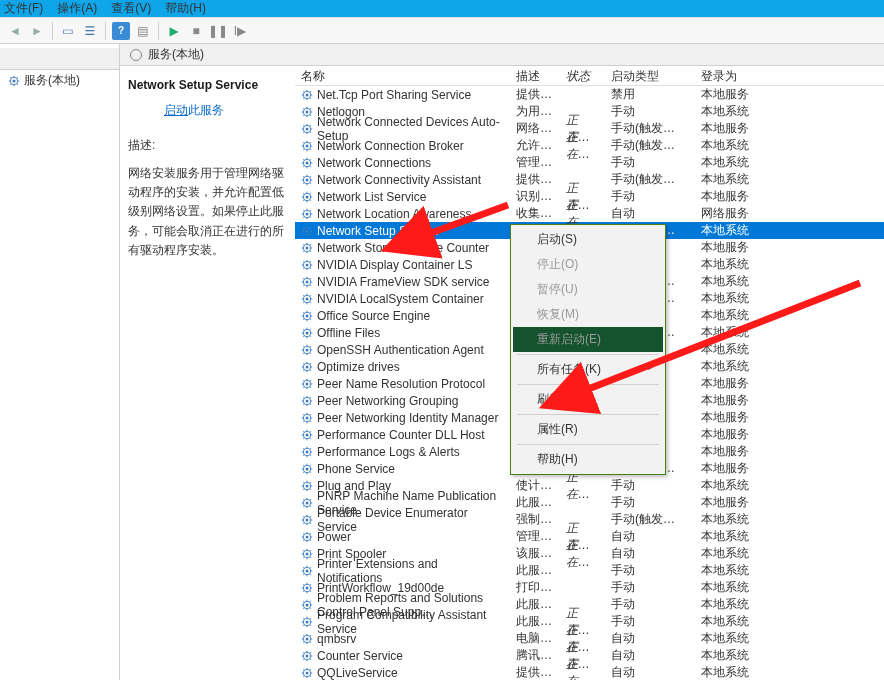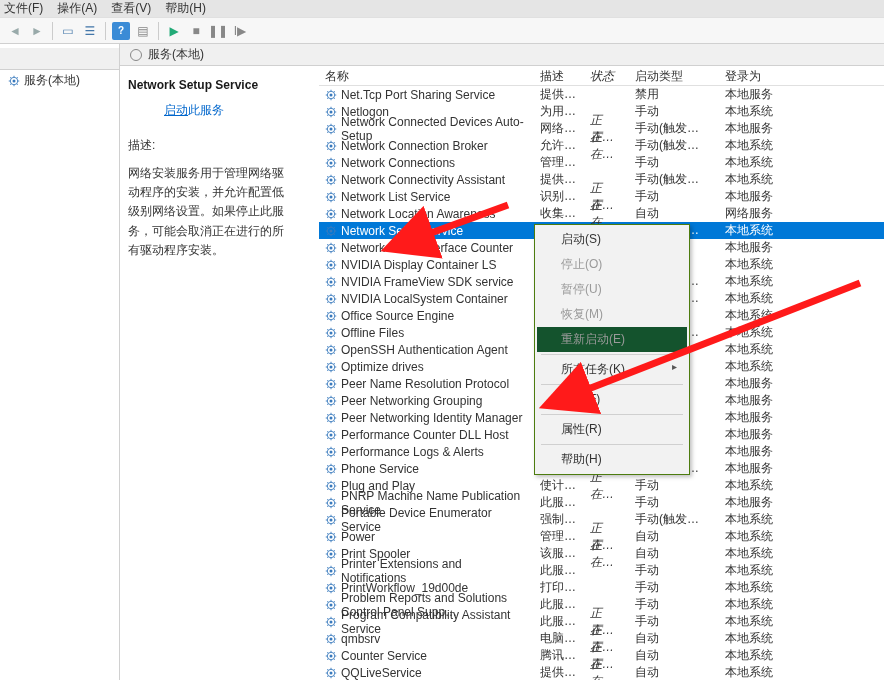--- a/index.html
+++ b/index.html
@@ -1,29 +1,29 @@
 <!DOCTYPE html>
 <html><head>
 <meta charset="utf-8">
 <style>
 * { box-sizing: border-box; margin: 0; padding: 0; font-family: "Segoe UI", "Microsoft YaHei", sans-serif; font-size: 12px; }
 body { background: #fff; width: 884px; height: 680px; overflow: hidden; position: relative; }
-.menubar { height: 18px; display: flex; align-items: center; padding: 0 4px; background: #e5e5e5; border-bottom: 1px solid #e0e0e0; gap: 14px; color: #333; }
+.menubar { height: 18px; display: flex; align-items: center; padding: 0 4px; background: #0ea5e9; border-bottom: 1px solid #e0e0e0; gap: 14px; color: #333; }
 .menubar span { cursor: default; }
 .toolbar { height: 26px; display: flex; align-items: center; padding: 2px 6px; background: #f7f7f7; border-bottom: 1px solid #d0d0d0; gap: 4px; }
 .tb-btn { width:18px;height:18px;display:flex;align-items:center;justify-content:center;border:1px solid transparent;border-radius:2px;color:#4a6; }
 .tb-sep { width:1px;height:18px;background:#ccc;margin:0 2px; }
 .main { display:flex; height: calc(680px - 44px); }
 .left-tree { width:120px;border-right:1px solid #d0d0d0;background:#fff;padding:4px 0; }
 .left-tree .tree-item{display:flex;align-items:center;gap:4px;padding:2px 8px;color:#333;}
 .tree-hdr { background:#f0f0f0;border-bottom:1px solid #d0d0d0;height:22px;display:flex;align-items:center;padding-left:8px;font-weight:400;}
 .right-pane { flex:1; display:flex; flex-direction:column; }
 .tablabel { background:#f0f0f0;border-bottom:1px solid #d0d0d0;height:22px;display:flex;align-items:center;padding-left:10px;color:#333;}
 .tablabel .srch{width:12px;height:12px;border:1px solid #888;border-radius:50%;margin-right:6px;position:relative;}
-.content { flex:1;display:flex;overflow:hidden;gap:24px;}
+.content { flex:1;display:flex;overflow:hidden;}
 .detail-pane{width:175px;padding:12px 8px;color:#333;}
 .detail-pane .title{font-weight:bold;color:#1a1a1a;margin-bottom:10px;}
 .detail-pane .action{color:#0066cc;margin-bottom:18px;}
 .detail-pane .action a{color:#0066cc;text-decoration:underline;cursor:pointer;margin-left:36px;}
 .detail-pane .desc-lbl{margin-bottom:10px;}
 .detail-pane .desc{line-height:1.6;}
 .list-pane{flex:1;display:flex;flex-direction:column;position:relative;}
 .columns{display:flex;height:20px;border-bottom:1px solid #e0e0e0;background:#fff;color:#333;}
 .col{padding:2px 6px;border-right:1px solid transparent;}
 .c-name{flex:0 0 215px;}

